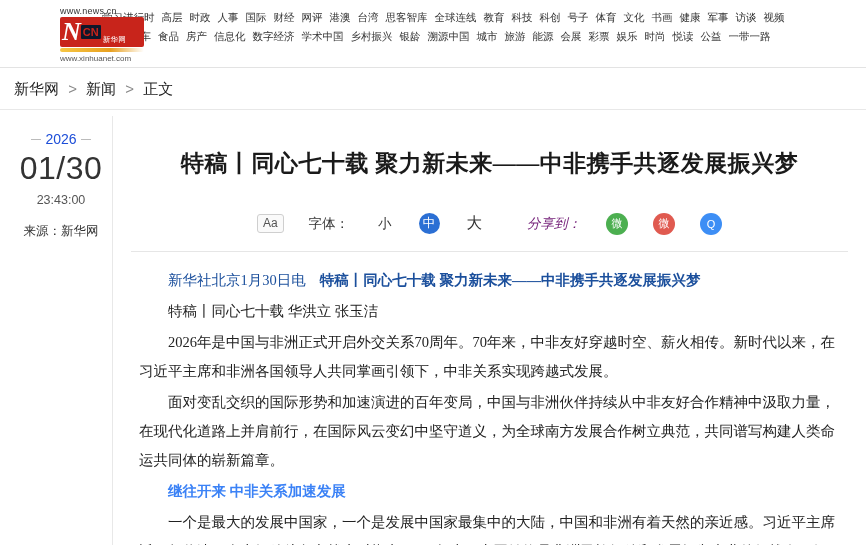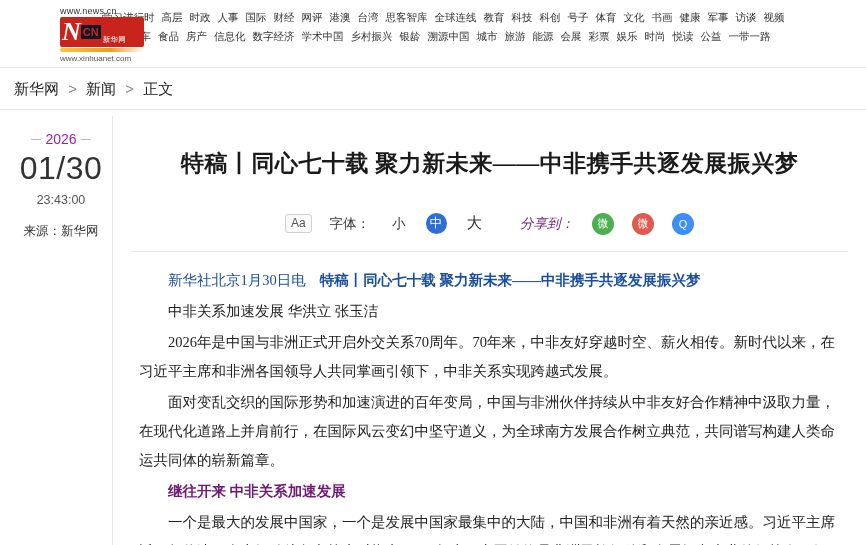--- a/index.html
+++ b/index.html
@@ -130,21 +130,21 @@
     padding-top: 6px;
   }
   .left-col {
     flex: 0 0 112px;
     padding-left: 10px;
     padding-top: 14px;
     text-align: center;
   }
   .date-year {
     font-size: 14px;
-    color: #a21caf;
+    color: #1d4ed8;
     position: relative;
     display: inline-block;
     padding: 0 14px;
   }
   .date-year:before, .date-year:after {
     content: "";
     position: absolute;
     top: 50%;
     width: 10px;
     height: 1px;
@@ -185,21 +185,21 @@
     text-align: center;
     padding: 18px 20px 6px 20px;
     letter-spacing: 0.5px;
     line-height: 1.3;
   }
 
   .tools {
     display: flex;
     align-items: center;
     justify-content: center;
-    gap: 18px;
+    gap: 25px;
     padding: 12px 0 10px 0;
     font-size: 13px;
     color: #444;
   }
   .tool-aa {
     border: 1px solid #cfcfcf;
     border-radius: 3px;
     padding: 1px 5px 2px 5px;
     font-size: 12px;
     color: #555;
@@ -252,21 +252,21 @@
     font-size: 14.5px;
     line-height: 2.0;
     color: #222;
   }
   .article p { margin: 0 0 2px 0; text-indent: 2em; }
   .lead { text-indent: 2em; }
   .lead .lead-dateline { color: #1b4f9c; }
   .lead .lead-title { color: #1b4f9c; font-weight: bold; margin-left: 14px; }
   .byline { color: #222; }
   .subhead {
-    color: #701a75;
+    color: #3b82f6;
     font-weight: bold;
     text-indent: 2em;
     margin-top: 4px;
   }
 </style>
 </head>
 <body>
 
 <div class="site-header">
 
@@ -322,21 +322,21 @@
       <span class="share-ico ico-weibo">微</span>
       <span class="share-ico ico-qq">Q</span>
     </div>
 
     <div class="rule"></div>
 
     <div class="article">
       <p class="lead">
         <span class="lead-dateline">新华社北京1月30日电</span><span class="lead-title">特稿丨同心七十载 聚力新未来——中非携手共逐发展振兴梦</span>
       </p>
-      <p class="byline">中非关系加速发展 华洪立 张玉洁</p>
+      <p class="byline">特稿丨同心七十载 华洪立 张玉洁</p>
       <p>2026年是中国与非洲正式开启外交关系70周年。70年来，中非友好穿越时空、薪火相传。新时代以来，在习近平主席和非洲各国领导人共同掌画引领下，中非关系实现跨越式发展。</p>
       <p>面对变乱交织的国际形势和加速演进的百年变局，中国与非洲伙伴持续从中非友好合作精神中汲取力量，在现代化道路上并肩前行，在国际风云变幻中坚守道义，为全球南方发展合作树立典范，共同谱写构建人类命运共同体的崭新篇章。</p>
       <p class="subhead">继往开来 中非关系加速发展</p>
       <p>一个是最大的发展中国家，一个是发展中国家最集中的大陆，中国和非洲有着天然的亲近感。习近平主席近日复信津巴布韦解放斗争老战士时指出，“70年来，中国始终是非洲民族解放和发展振兴事业的好战友、好伙伴，同非洲朋友相互尊重、相互支持，携手走过峥嵘岁月，共同踏上现代化新征程”。</p>
     </div>
 
   </div>
 </div>
 
 </body></html>

